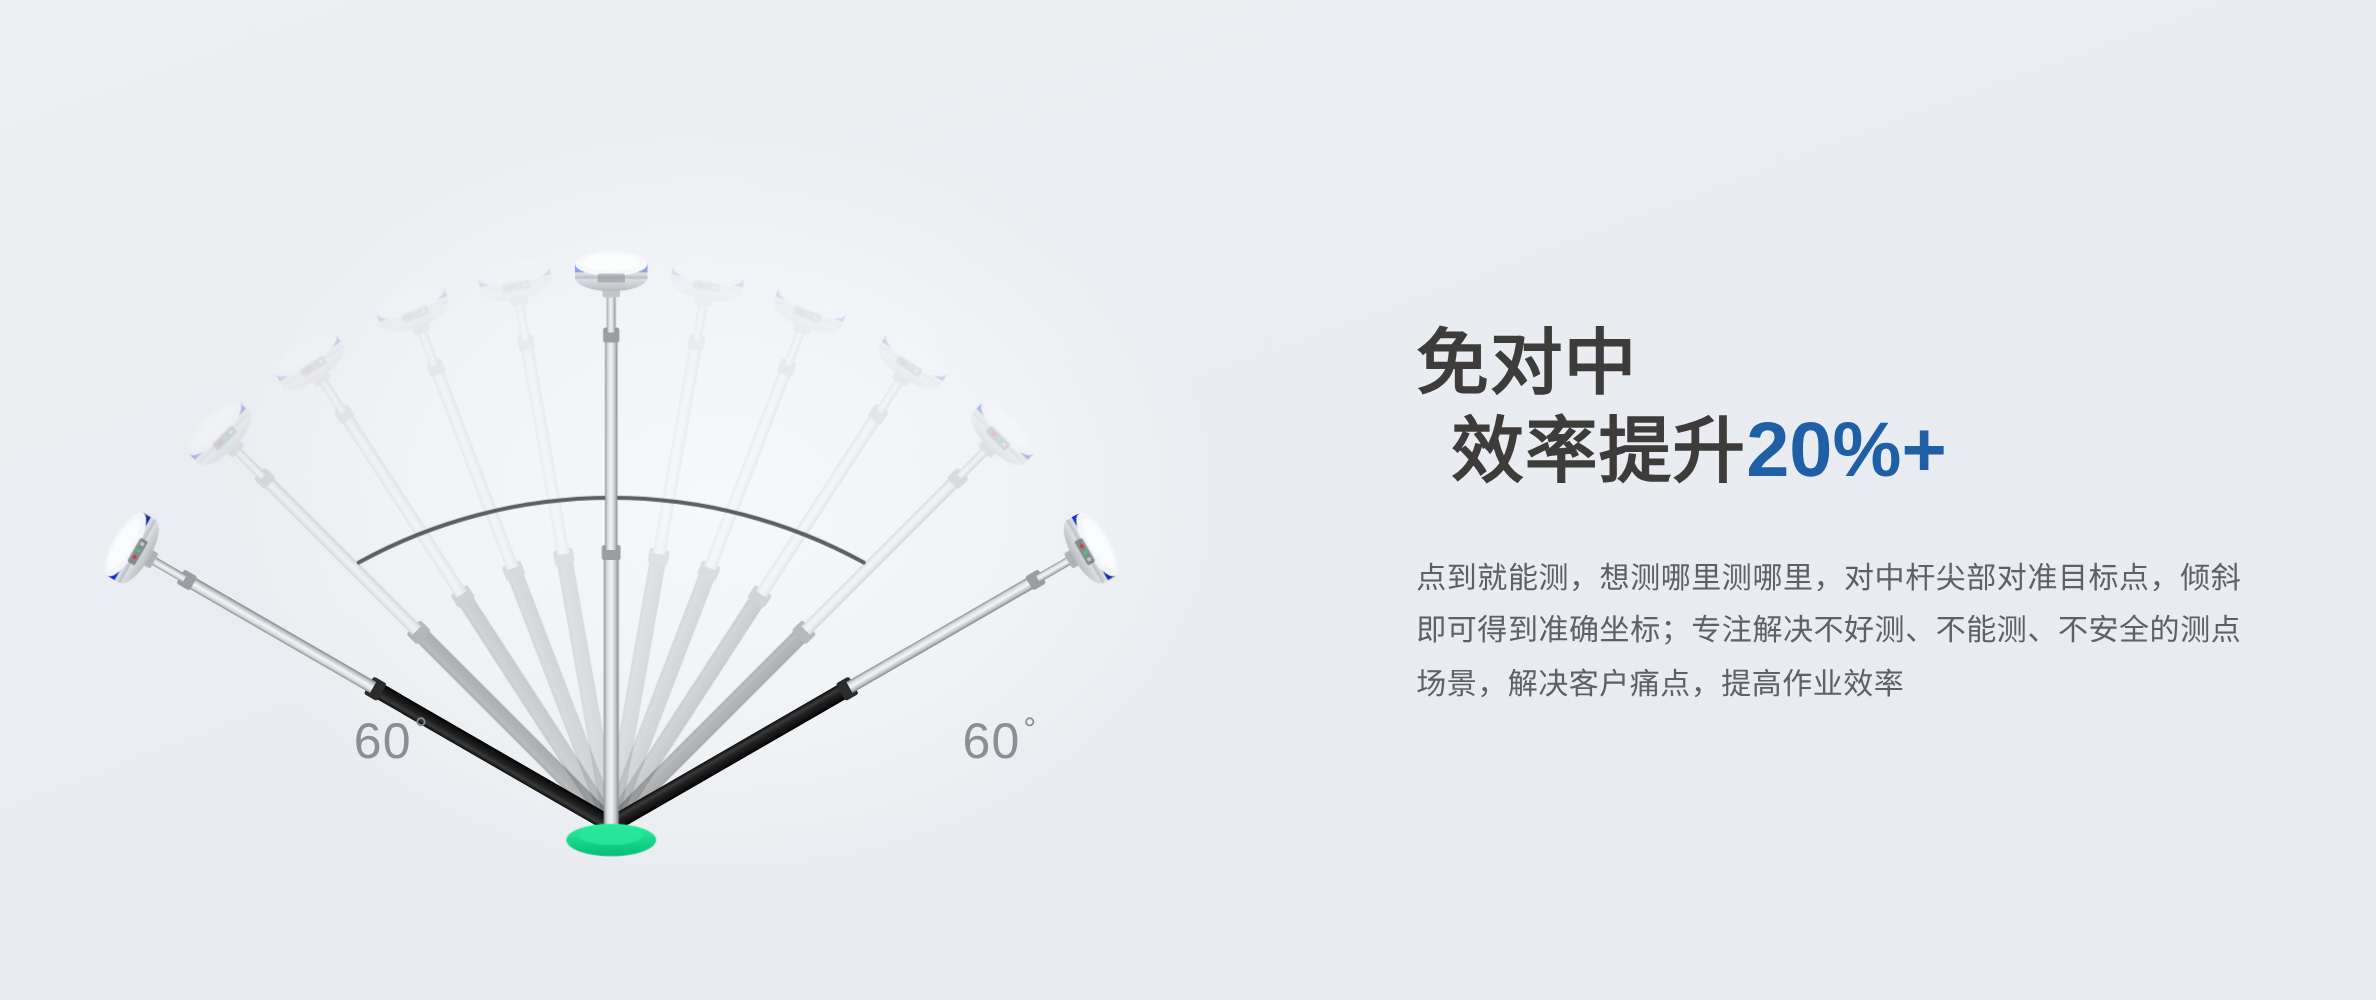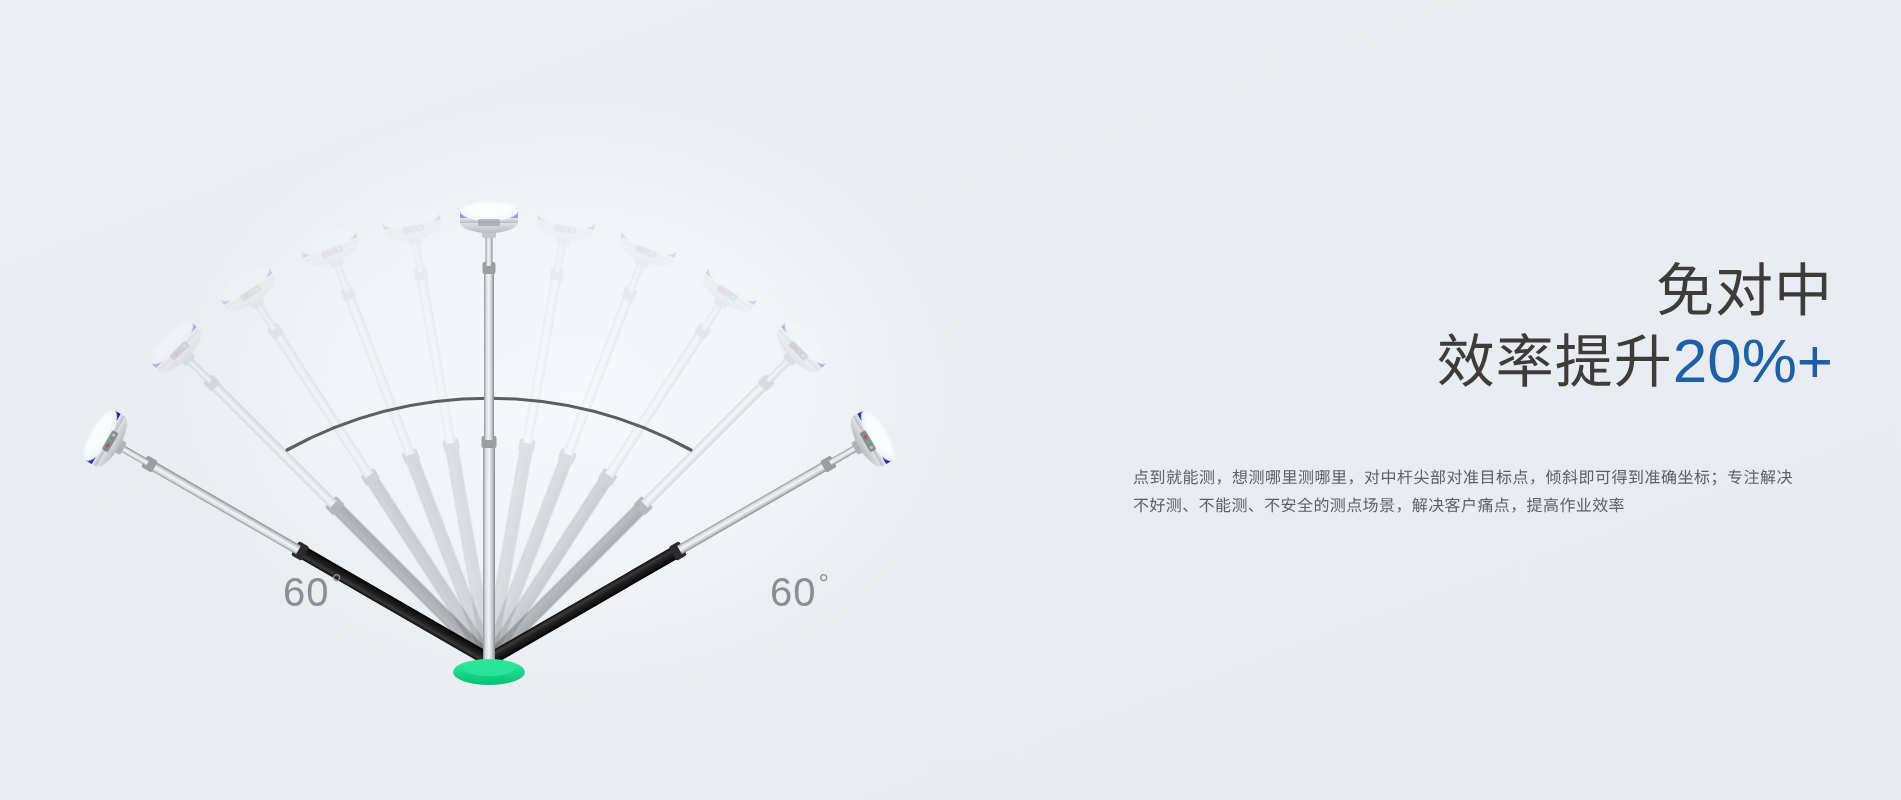--- a/index.html
+++ b/index.html
@@ -62,41 +62,41 @@
   
   .content {
     position: absolute;
     left: 1133px;
     top: 258px;
     width: 700px;
   }
   .headline {
     margin: 0;
     font-family: "Liberation Sans", "DejaVu Sans", sans-serif;
-    font-weight: 400;
+    font-weight: 700;
     font-size: 58px;
     line-height: 1.13;
     color: #3e3c3b;
     letter-spacing: 1px;
     white-space: nowrap;
-    text-align: right;
   }
   .headline-line2 {
     margin-top: 2px;
+    margin-left: 28px;
   }
   .headline .accent {
     color: #1f5fa6;
     font-size: 62px;
     letter-spacing: 0;
   }
 
   .description {
-    margin: 68px 0 0 0;
-    font-family: Liberation Sans, sans-serif;
-    font-size: 16px;
+    margin: 48px 0 0 0;
+    font-family: Liberation Mono, monospace;
+    font-size: 24px;
     line-height: 1.78;
     color: #5d6166;
     max-width: 660px;
     letter-spacing: 0.4px;
     text-align: justify;
   }
 </style>
 </head>
 <body>
 

